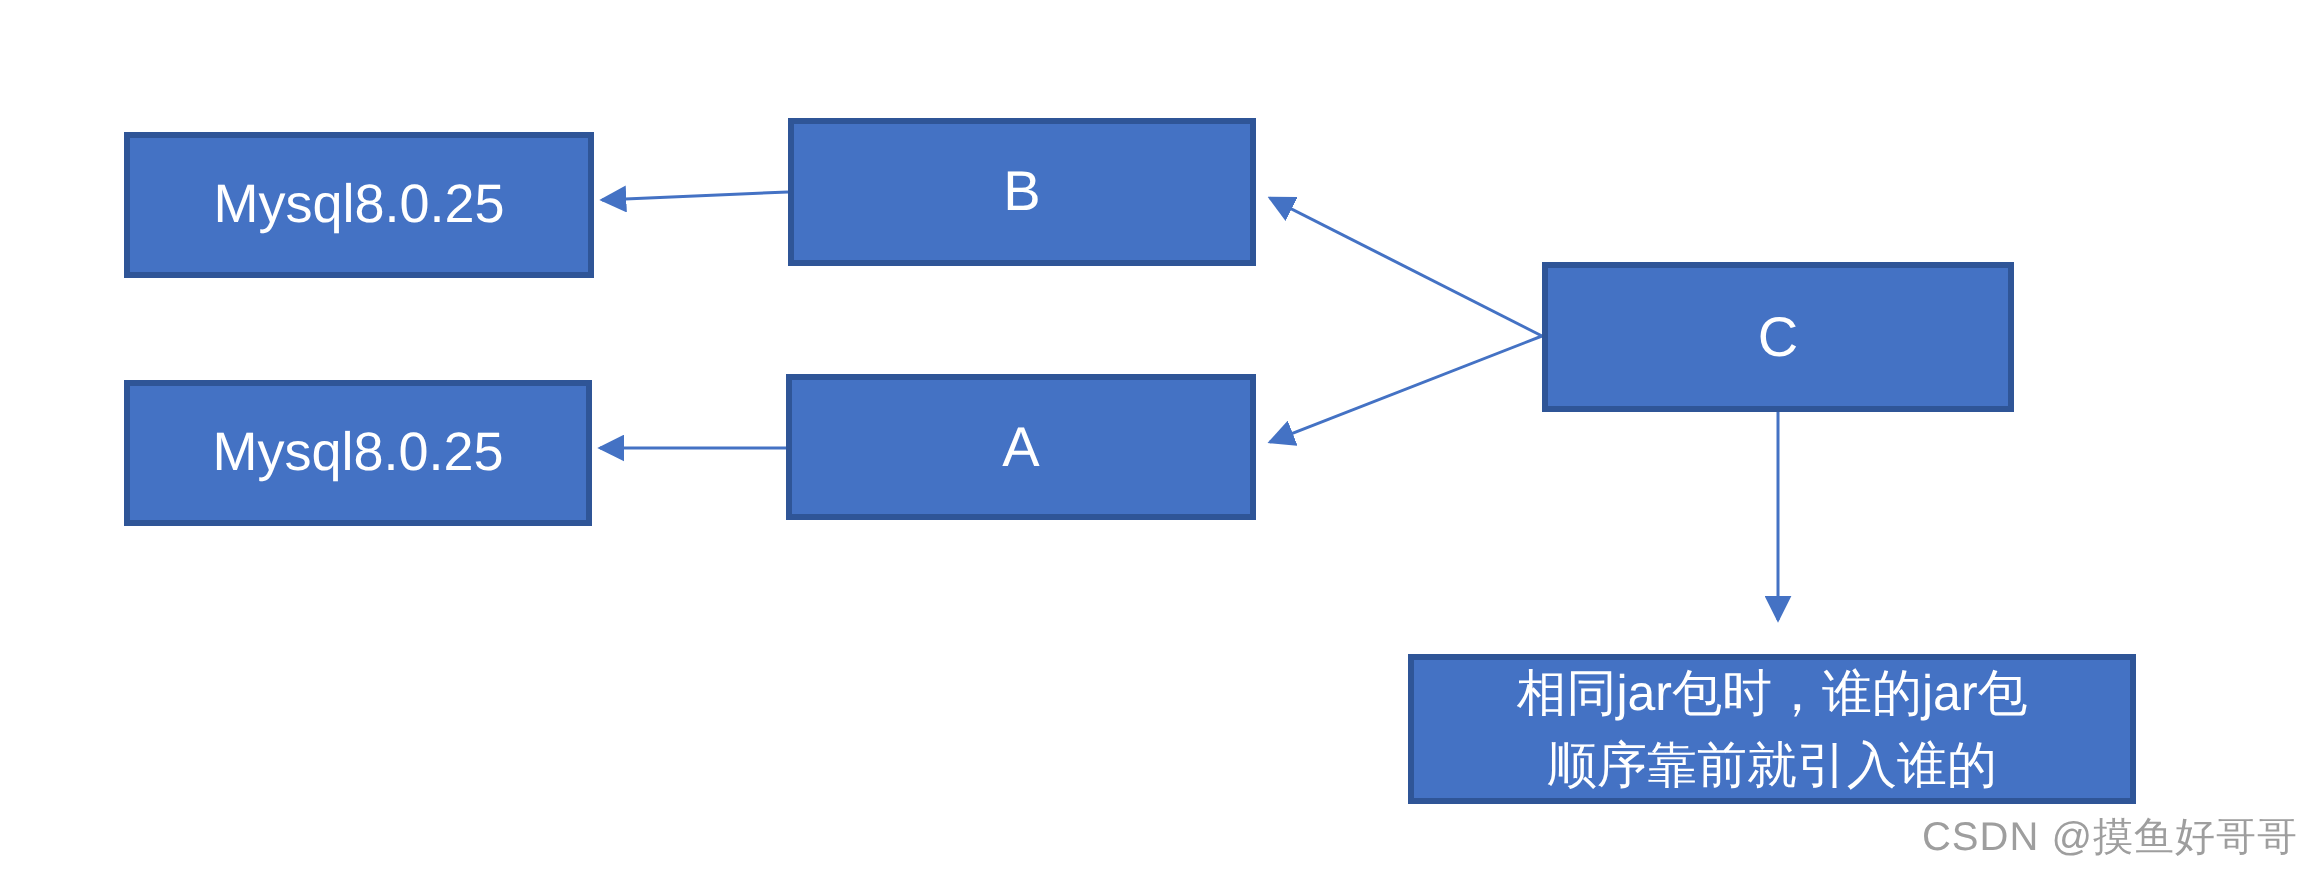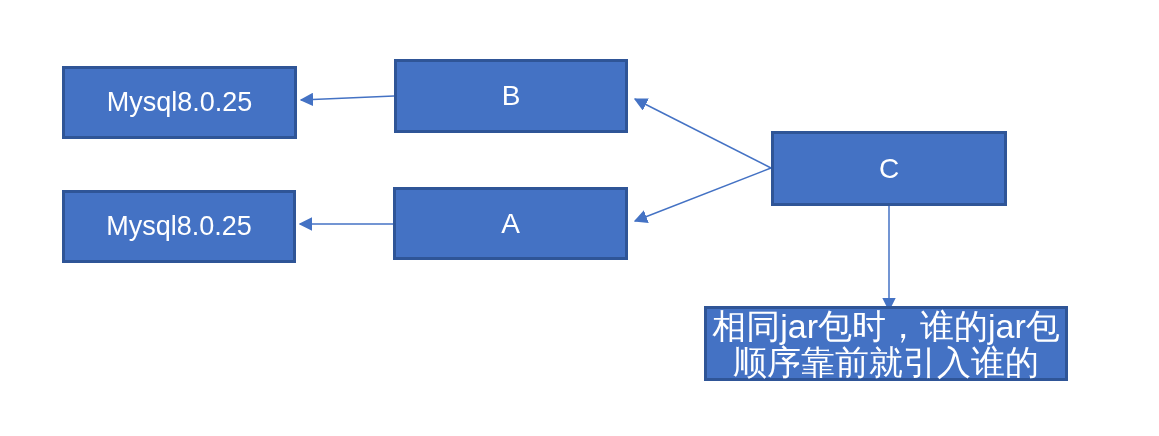--- a/index.html
+++ b/index.html
@@ -41,22 +41,22 @@
     align-items: center;
     justify-content: center;
     text-align: center;
   }
   .node-mysql-top    { left: 62px;  top: 66px;  width: 235px; height: 73px; font-size: 27px; }
   .node-mysql-bottom { left: 62px;  top: 190px; width: 234px; height: 73px; font-size: 27px; }
   .node-b            { left: 394px; top: 59px;  width: 234px; height: 74px; font-size: 28px; }
   .node-a            { left: 393px; top: 187px; width: 235px; height: 73px; font-size: 28px; }
   .node-c            { left: 771px; top: 131px; width: 236px; height: 75px; font-size: 28px; }
   .node-note {
-    left: 704px; top: 306px; width: 364px; height: 75px;
-    font-size: 34px;
+    left: 704px; top: 327px; width: 364px; height: 75px;
+    font-size: 25px;
     line-height: 36px;
     white-space: pre-line;
   }
   .watermark {
     position: absolute;
     right: 10px;
     top: 405px;
     font-size: 20px;
     color: var(--watermark);
     letter-spacing: 0.5px;
@@ -96,14 +96,15 @@
 
   <div class="node node-b">B</div>
 
   <div class="node node-a">A</div>
 
   <div class="node node-c">C</div>
 
   <div class="node node-note">相同jar包时，谁的jar包
 顺序靠前就引入谁的</div>
 
+  <div class="watermark">CSDN @摸鱼好哥哥</div>
 
 </div>
 
 </body></html>

